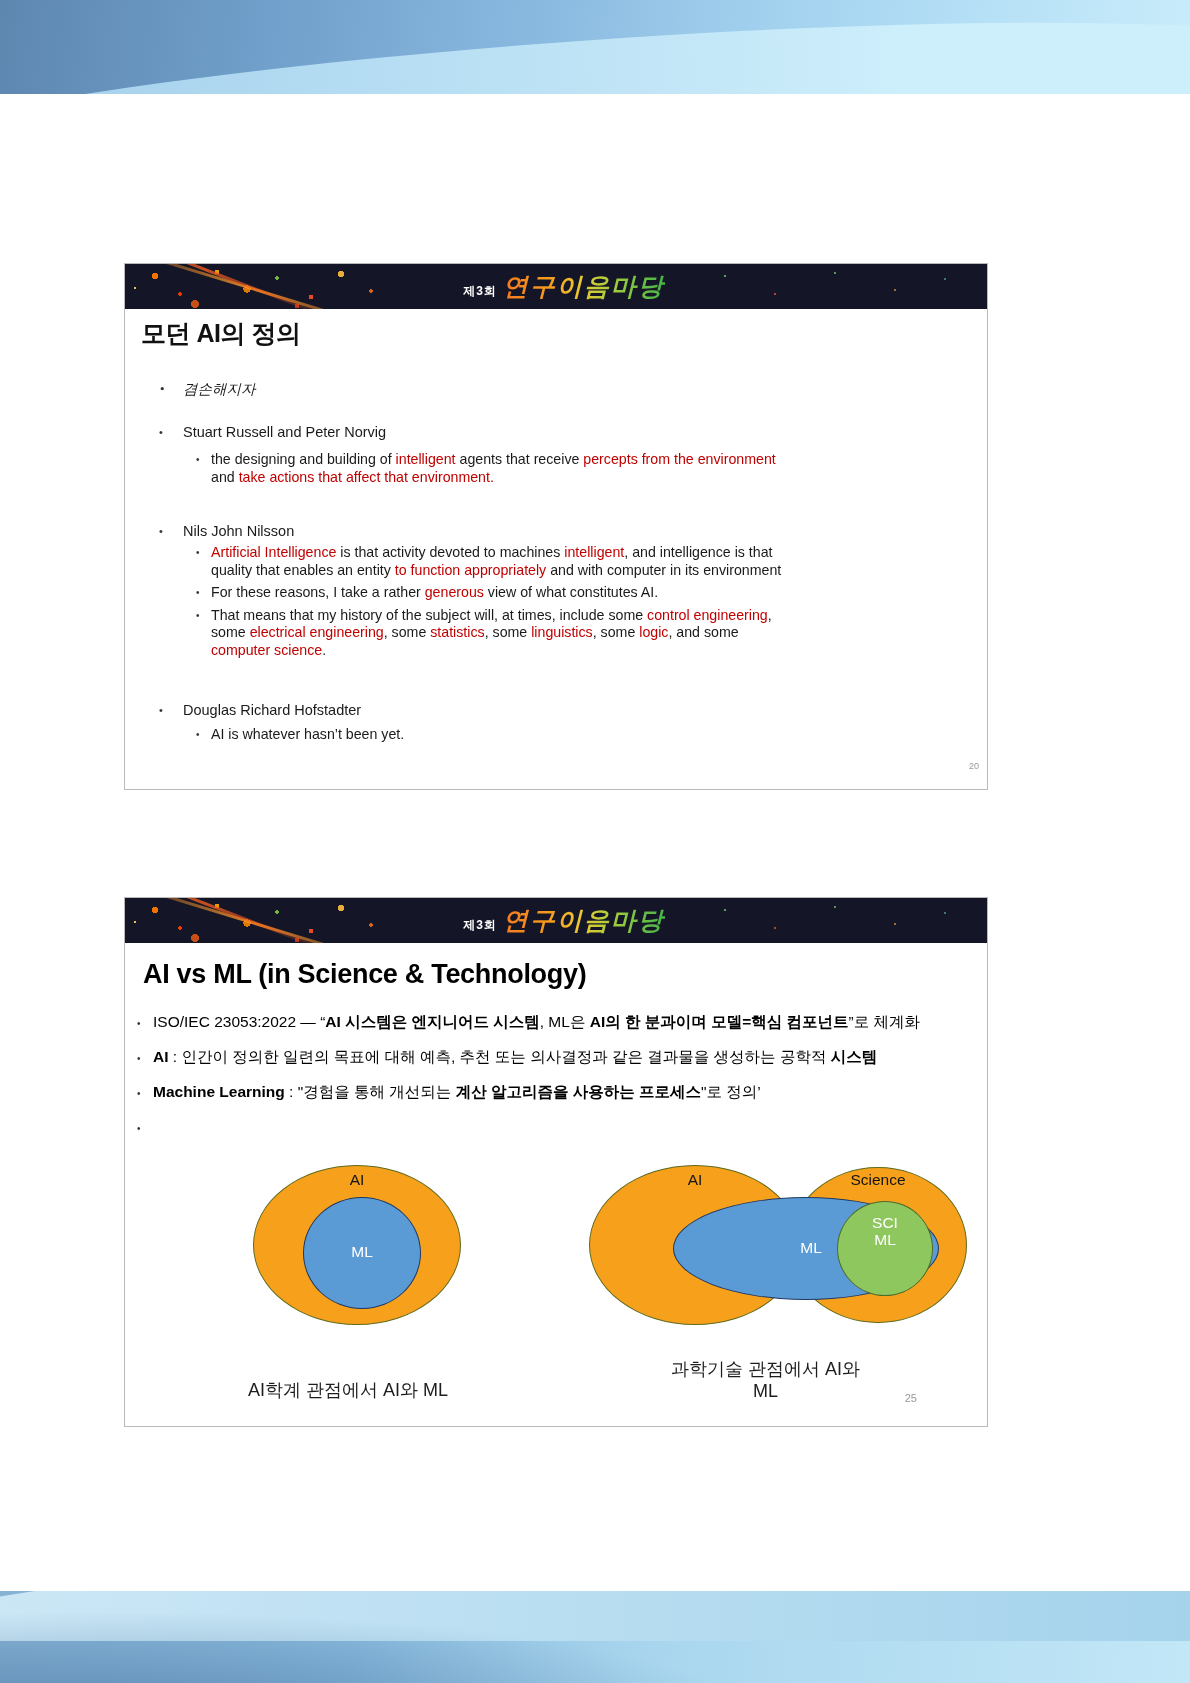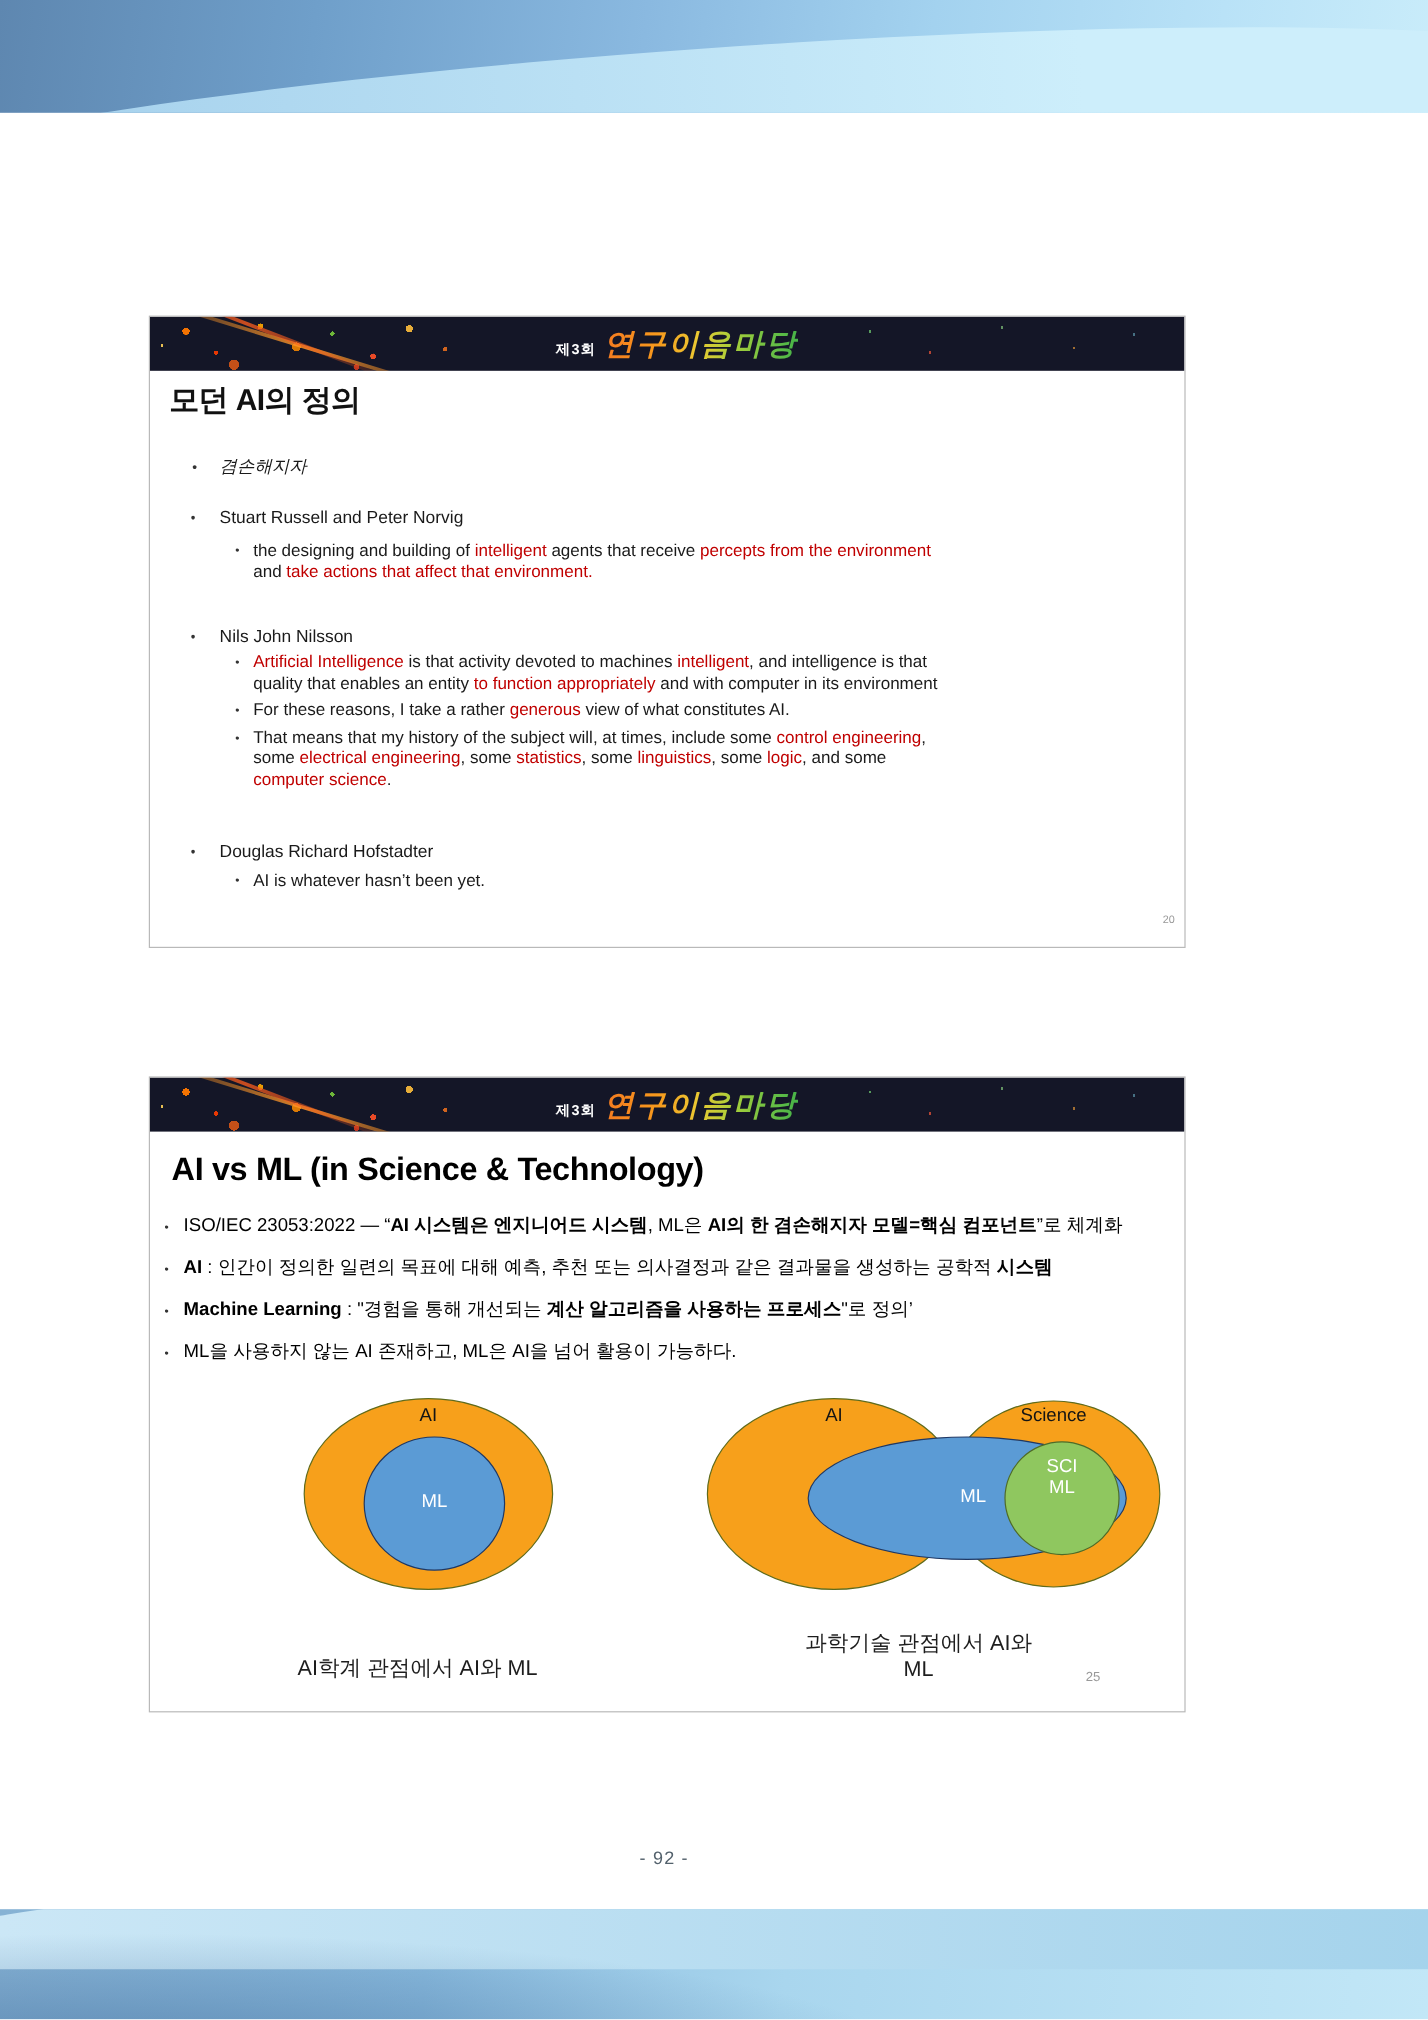--- a/index.html
+++ b/index.html
@@ -162,33 +162,32 @@
       <div class="banner-logo">
         <span class="banner-prefix">제3회</span>
         <span class="banner-title">연구이음마당</span>
       </div>
     </div>
 
     <div class="s2-title">AI vs ML (in Science &amp; Technology)</div>
 
     <div class="s2-li first">
       <span class="dot">•</span>
-      <div class="txt"><span>ISO/IEC 23053:2022 — “</span><span class="bold">AI 시스템은 엔지니어드 시스템</span><span>, ML은 </span><span class="bold">AI의 한 겸손해지자</span><span> </span><span class="bold">모델=핵심 컴포넌트</span><span>”로 체계화</span></div>
+      <div class="txt"><span>ISO/IEC 23053:2022 — “</span><span class="bold">AI 시스템은 엔지니어드 시스템</span><span>, ML은 </span><span class="bold">AI의 한 분과이며</span><span> </span><span class="bold">모델=핵심 컴포넌트</span><span>”로 체계화</span></div>
     </div>
     <div class="s2-li">
       <span class="dot">•</span>
       <div class="txt"><span class="bold">AI</span><span> : 인간이 정의한 일련의 목표에 대해 예측, 추천 또는 의사결정과 같은 결과물을 생성하는 공학적 </span><span class="bold">시스템</span></div>
     </div>
     <div class="s2-li">
       <span class="dot">•</span>
       <div class="txt"><span class="bold">Machine Learning</span><span> : "경험을 통해 개선되는 </span><span class="bold">계산 알고리즘을 사용하는 프로세스</span><span>"로 정의’</span></div>
     </div>
     <div class="s2-li">
       <span class="dot">•</span>
-      <div class="txt"><span>ML을 사용하지 않는 AI 존재하고, ML은 AI을 넘어 활용이 가능하다.</span></div>
     </div>
 
     <div class="venn">
 
       <div class="ell" style="left: 128px; top: 4px; width: 208px; height: 160px; background-color: rgb(247, 160, 27);"></div>
       <div class="ell blue" style="left: 178px; top: 36px; width: 118px; height: 112px; background-color: rgb(91, 155, 213);"></div>
       <div class="vlabel" style="left:128px;top:10px;width:208px;">AI</div>
       <div class="vlabel white" style="left:178px;top:82px;width:118px;">ML</div>
 
       <div class="ell" style="left: 464px; top: 4px; width: 212px; height: 160px; background-color: rgb(247, 160, 27);"></div>
@@ -200,16 +199,15 @@
       <div class="vlabel white" style="left:664px;top:78px;width:44px;">ML</div>
       <div class="vlabel white" style="left:712px;top:53px;width:96px;line-height:17px;"><span>SCI</span><br><span>ML</span></div>
     </div>
 
     <div class="caption" style="left:118px;width:210px;">AI학계 관점에서 AI와 ML</div>
     <div class="caption" style="left:538px;width:205px;">과학기술 관점에서 AI와 ML</div>
 
     <div class="slide-num">25</div>
   </div>
 
-  <div class="footer-num">- 92 -</div>
 
   <div class="band-bottom"></div>
 </div>
 
 </body></html>

